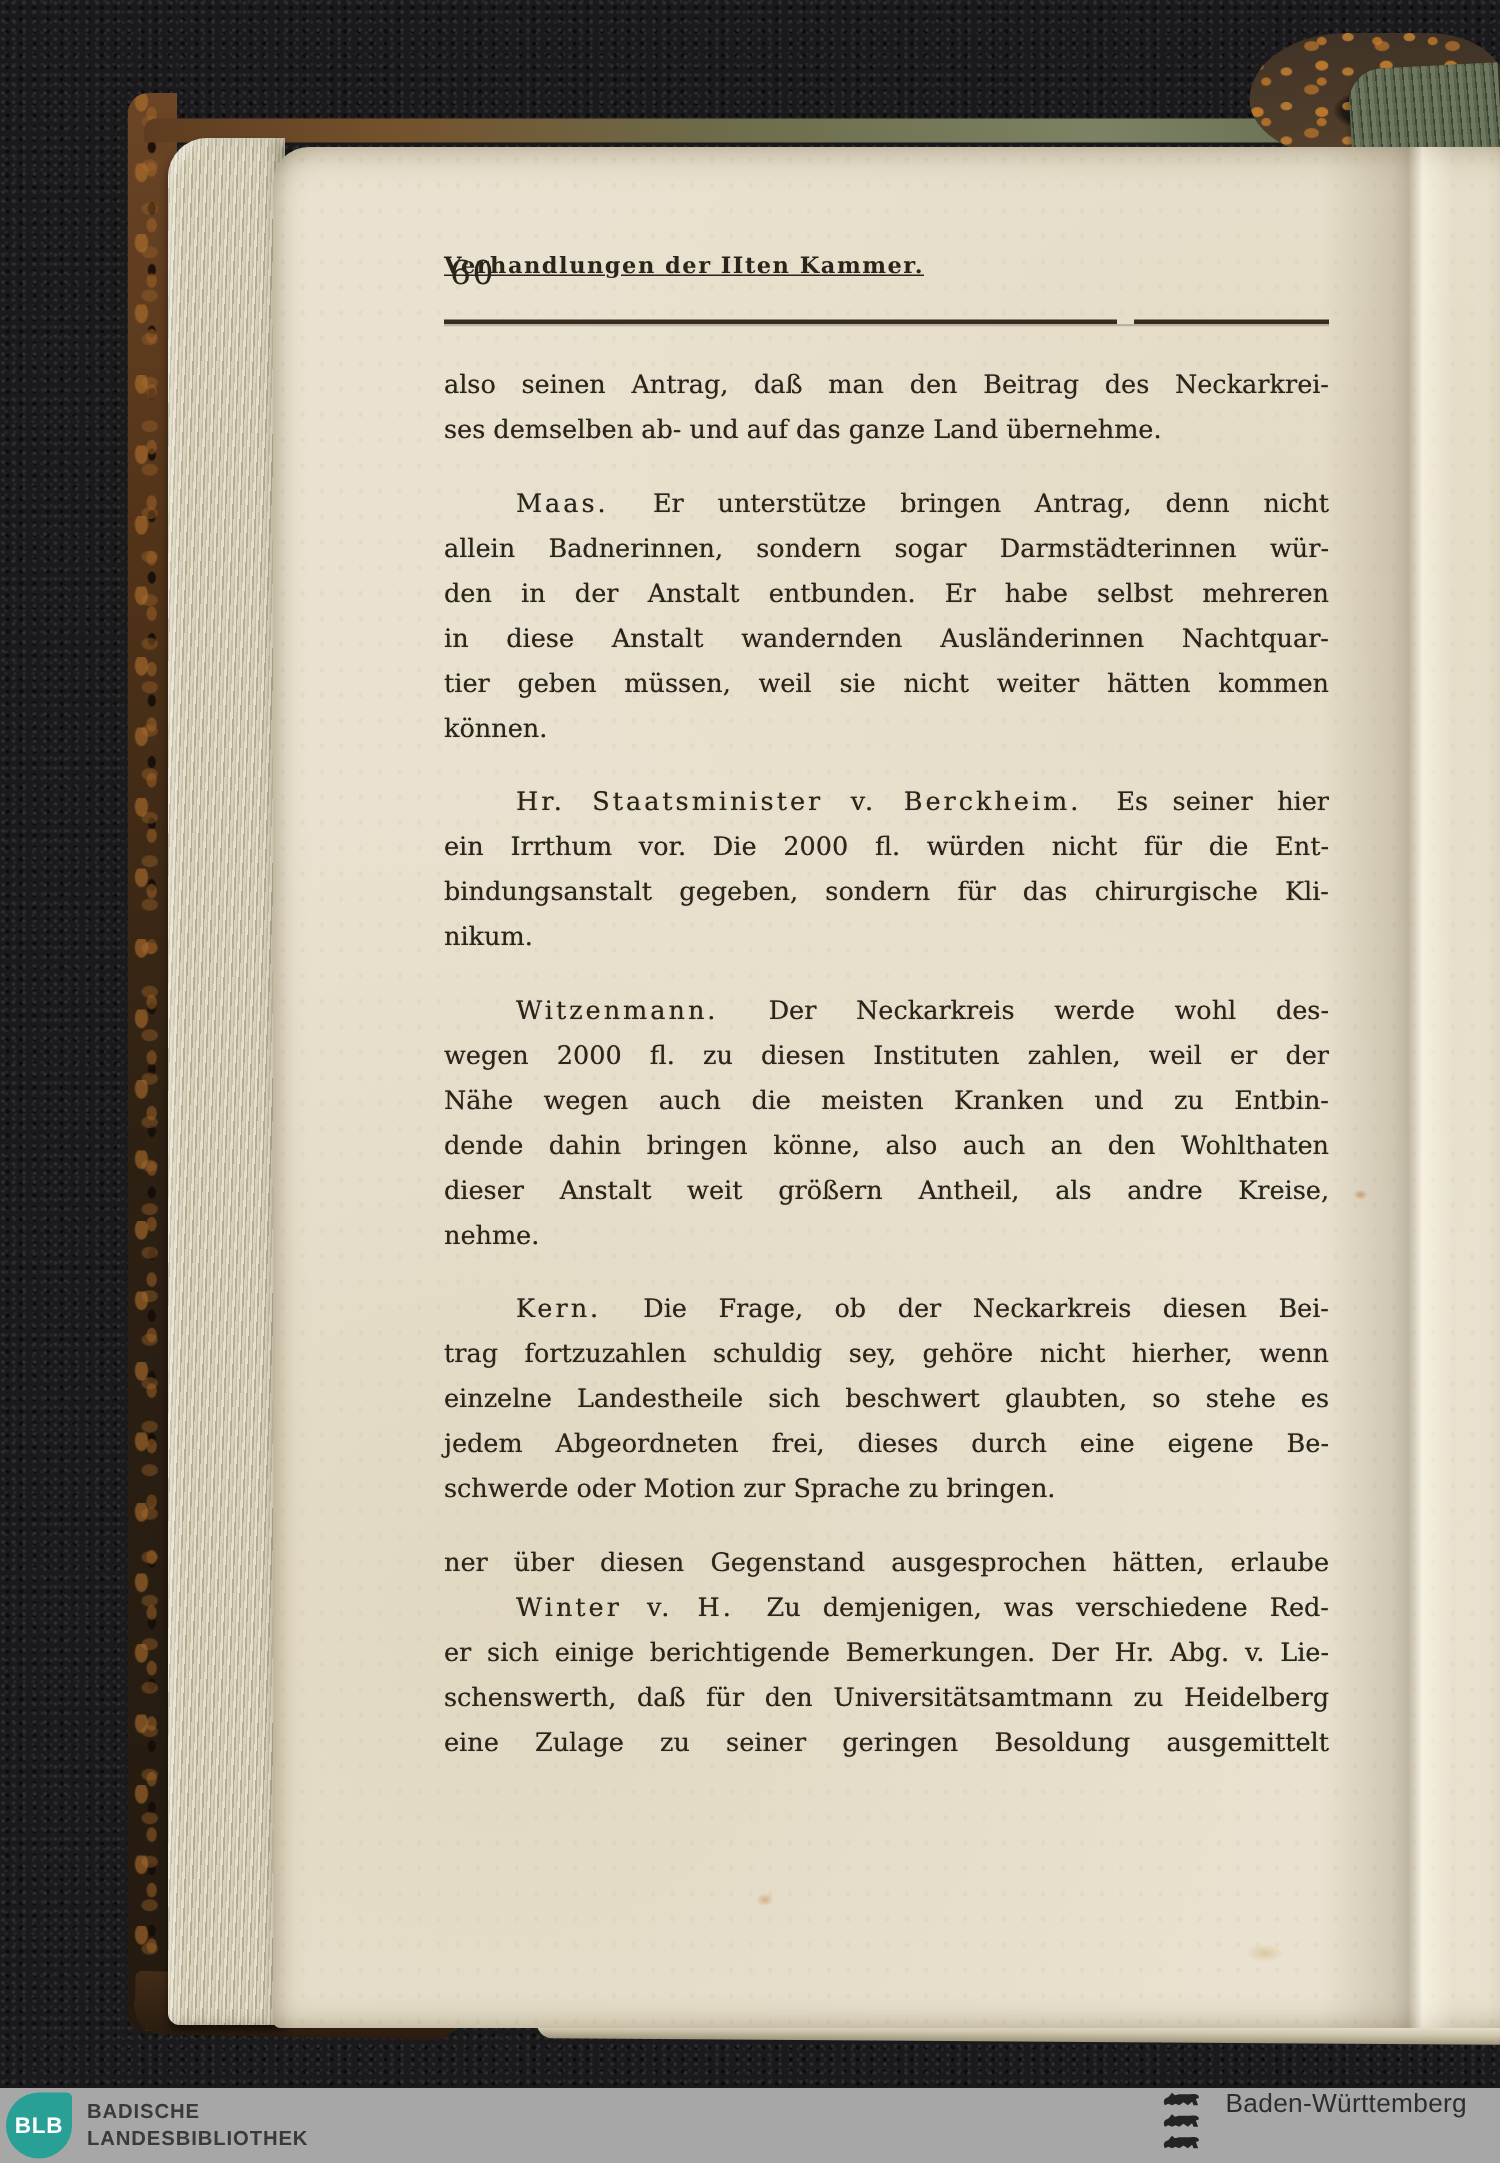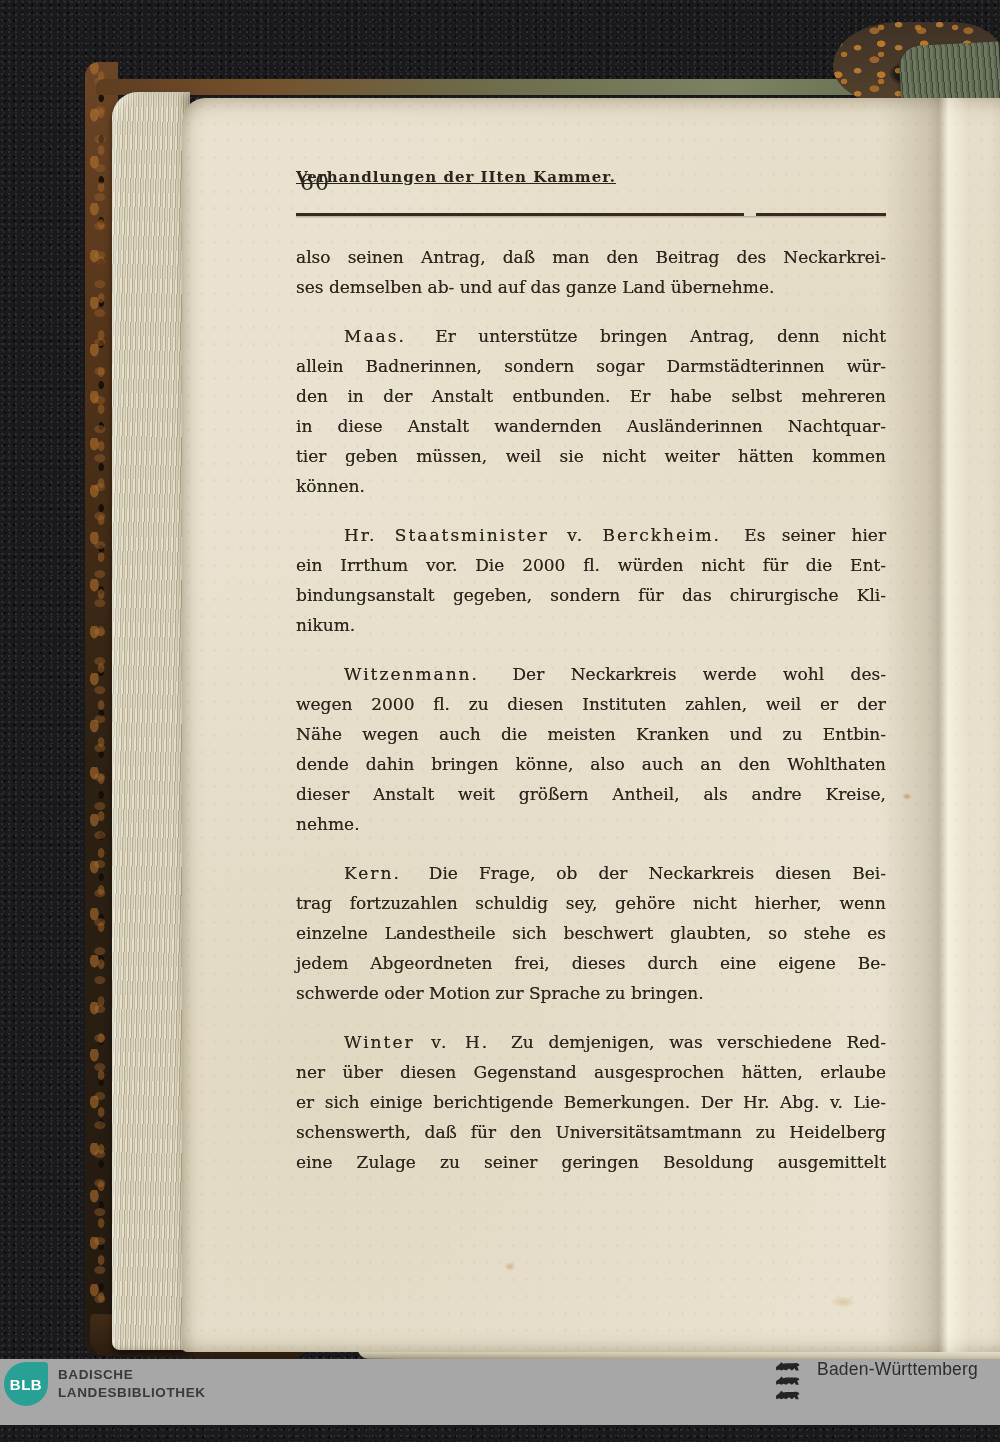--- a/index.html
+++ b/index.html
@@ -110,21 +110,21 @@
     width:590px;font-size:17px;line-height:30px;
     text-align:justify;text-align-last:justify;
     text-shadow:0 0 .5px rgba(43,36,27,.65);
     white-space:nowrap;
   }
   .line.last{text-align-last:left;}
   .line.first{padding-left:48px;}
   .speaker{letter-spacing:2px;margin-right:7px;}
   
   .footer{
-    position:absolute;left:0;bottom:17px;width:1000px;height:66px;
+    position:absolute;left:0;bottom:0;width:1000px;height:50px;
     background:var(--footer-bar);display:flex;align-items:center;margin-top:34px;
   }
   .blb-logo{
     position:absolute;left:4px;top:3px;width:44px;height:44px;
     background:var(--logo-teal);border-radius:50% 8% 50% 50%;
     display:flex;align-items:center;justify-content:center;
   }
   .blb-logo span{color:#fff;font-weight:700;font-size:15px;letter-spacing:.5px;}
   .library-name{
     position:absolute;left:58px;top:7px;
@@ -192,22 +192,22 @@
 
       <div class="para">
         <div class="line first"><span class="speaker">Kern.</span> <span>Die Frage, ob der Neckarkreis diesen Bei-</span></div>
         <div class="line">trag fortzuzahlen schuldig sey, gehöre nicht hierher, wenn</div>
         <div class="line">einzelne Landestheile sich beschwert glaubten, so stehe es</div>
         <div class="line">jedem Abgeordneten frei, dieses durch eine eigene Be-</div>
         <div class="line last">schwerde oder Motion zur Sprache zu bringen.</div>
       </div>
 
       <div class="para">
+        <div class="line">ner über diesen Gegenstand ausgesprochen hätten, erlaube</div>
         <div class="line first"><span class="speaker">Winter v. H.</span> <span>Zu demjenigen, was verschiedene Red-</span></div>
-        <div class="line">ner über diesen Gegenstand ausgesprochen hätten, erlaube</div>
         <div class="line">er sich einige berichtigende Bemerkungen. Der Hr. Abg. v. Lie-</div>
         <div class="line">schenswerth, daß für den Universitätsamtmann zu Heidelberg</div>
         <div class="line">eine Zulage zu seiner geringen Besoldung ausgemittelt</div>
       </div>
     </div>
   </div>
 
   <div class="footer">
     <div class="blb-logo">
       <span>BLB</span>

